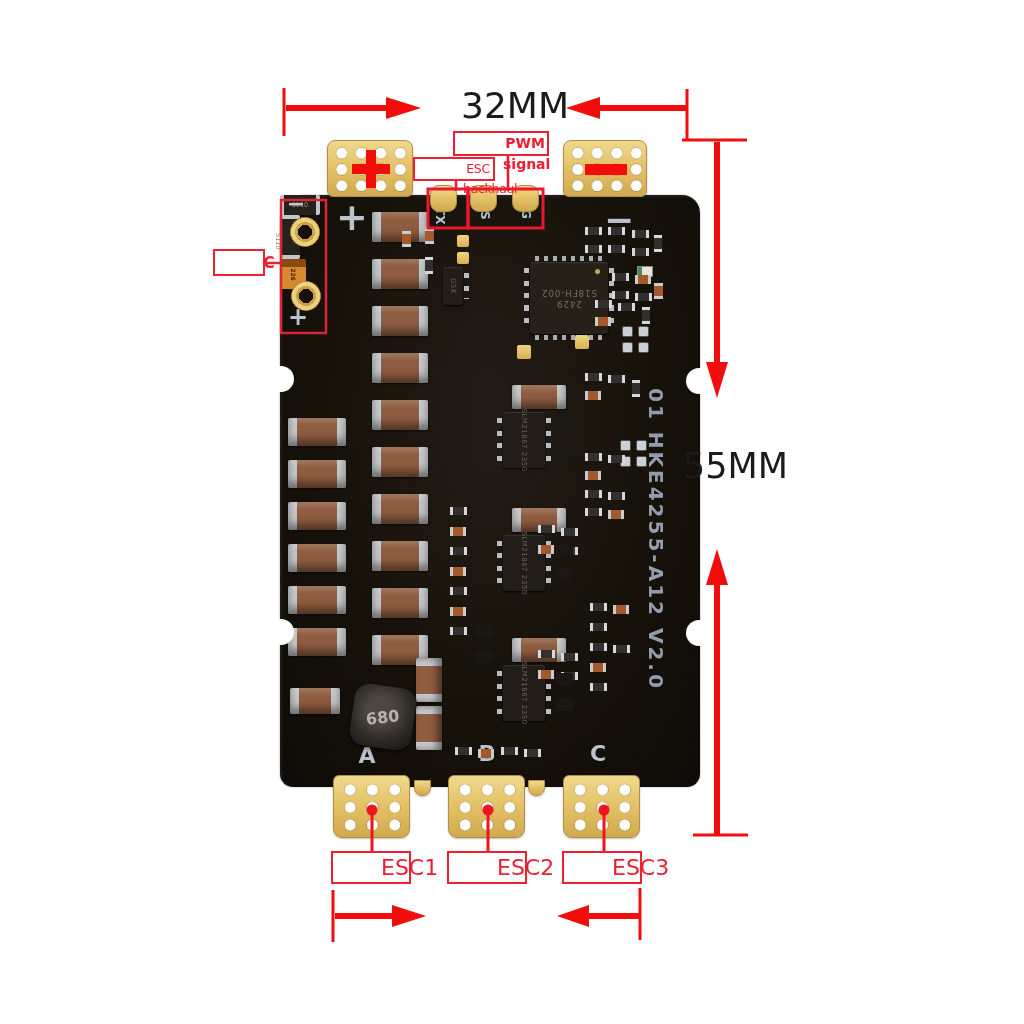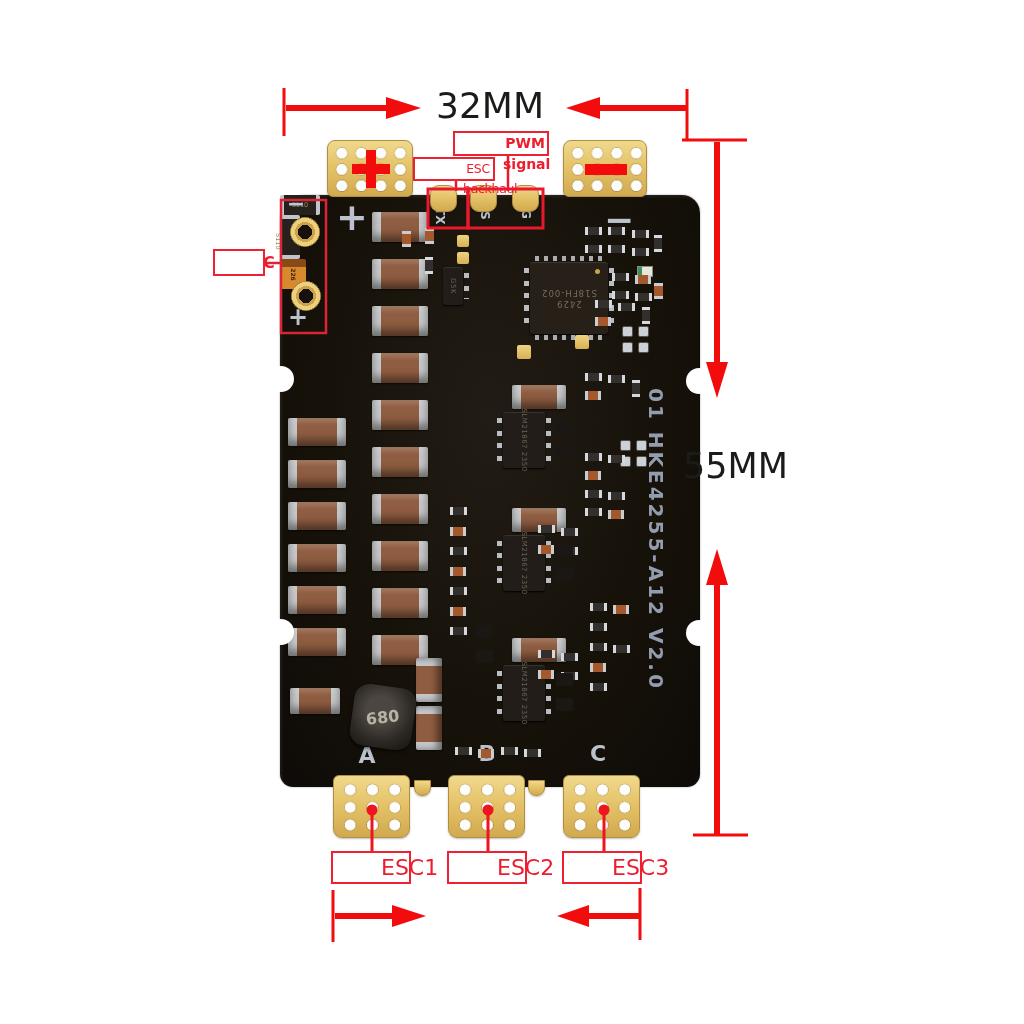--- a/index.html
+++ b/index.html
@@ -304,21 +304,21 @@
     <line x1="456" y1="181" x2="456" y2="191" stroke="#e8192c" stroke-width="2.5"></line>
     <line x1="246" y1="263" x2="282" y2="263" stroke="#d92535" stroke-width="2.5"></line>
     <circle cx="372" cy="810" r="5.5" fill="#ee1420"></circle>
     <line x1="372" y1="812" x2="372" y2="852" stroke="#ee1420" stroke-width="3"></line>
     <circle cx="488" cy="810" r="5.5" fill="#ee1420"></circle>
     <line x1="488" y1="812" x2="488" y2="852" stroke="#ee1420" stroke-width="3"></line>
     <circle cx="604" cy="810" r="5.5" fill="#ee1420"></circle>
     <line x1="604" y1="812" x2="604" y2="852" stroke="#ee1420" stroke-width="3"></line>
   </svg>
 
-  <div class="dimtxt" style="left:425px;top:88px;width:130px;font-size:36px;">32MM</div>
+  <div class="dimtxt" style="left:450px;top:88px;width:130px;font-size:36px;">32MM</div>
   <div class="dimtxt" style="left:683px;top:449px;width:100px;">55MM</div>
 
   <div class="redlbl lbl-pwm" style="left:453px;top:131px;width:96px;height:25px;">PWM signal</div>
   <div class="redlbl lbl-bh" style="left:413px;top:157px;width:82px;height:24px;">ESC backhaul</div>
   <div class="redlbl lbl-c" style="left:213px;top:249px;width:33px;height:27px;">C</div>
   <div class="redlbl lbl-esc" style="left:331px;top:851px;width:80px;height:33px;">ESC1</div>
   <div class="redlbl lbl-esc" style="left:447px;top:851px;width:80px;height:33px;">ESC2</div>
   <div class="redlbl lbl-esc" style="left:562px;top:851px;width:80px;height:33px;">ESC3</div>
 
 </div>

